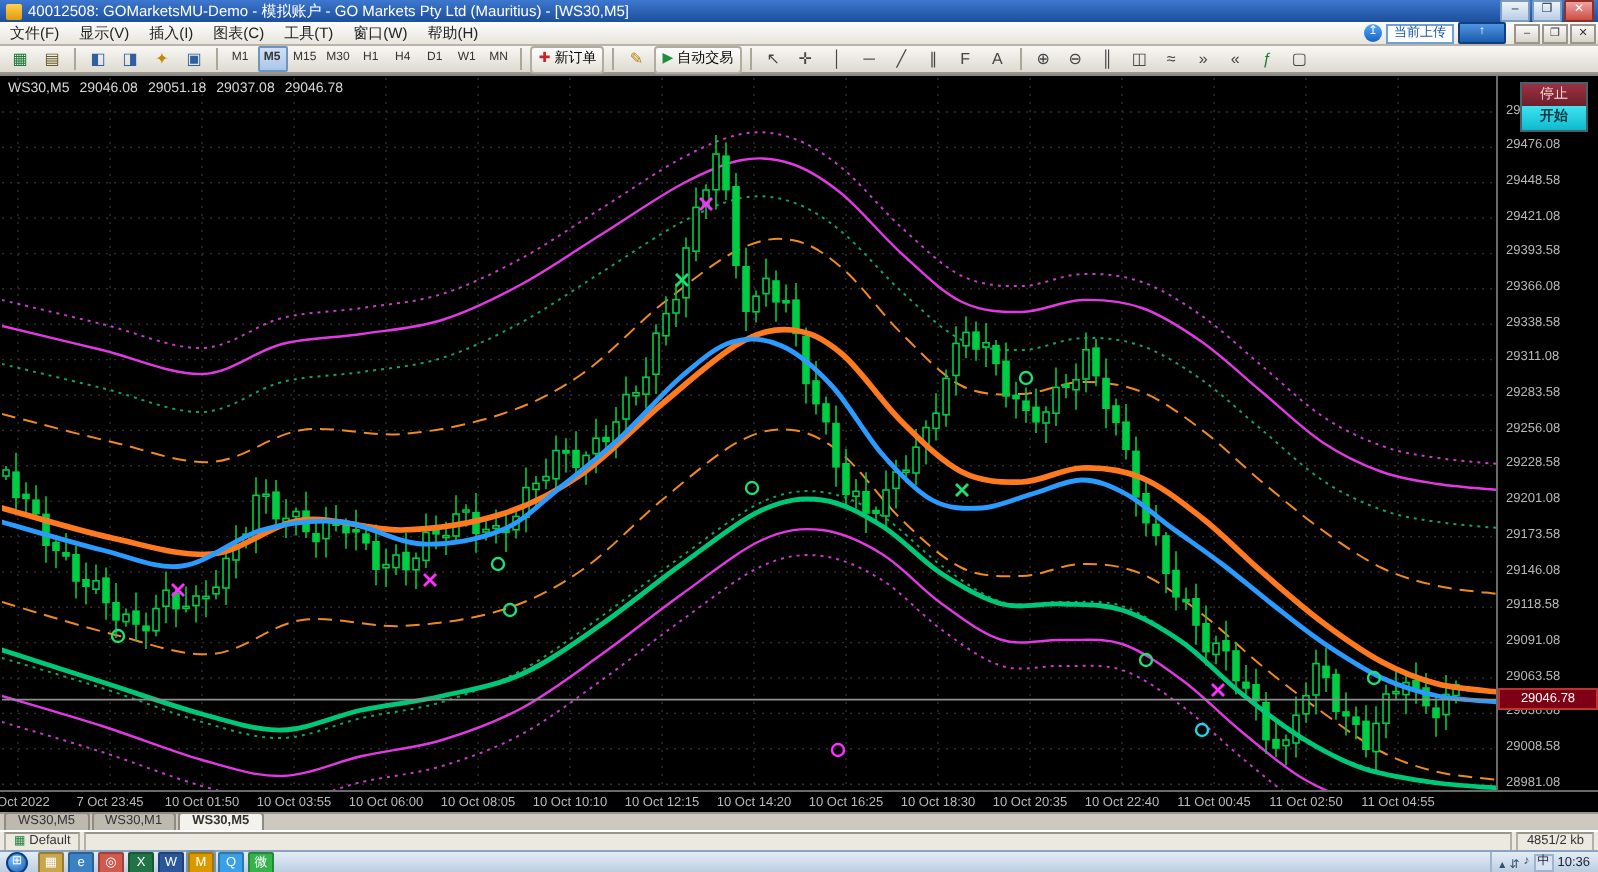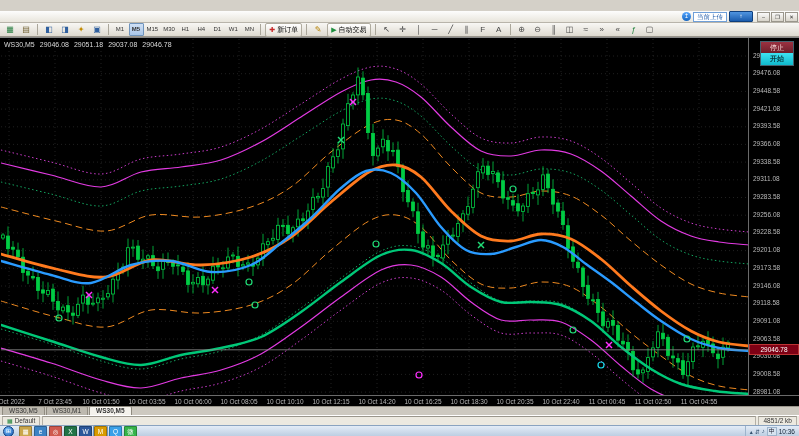--- a/index.html
+++ b/index.html
@@ -82,22 +82,40 @@
   .tray{display:flex;align-items:center;gap:2px;border-left:1px solid #9db4cc;padding:0 4px;height:11px;}
   .tray-ico{font-size:6px;color:#33506e;}
   .lang-box{font-size:6px;color:#223;border:1px solid #9db4cc;background:#d7e3f0;line-height:7px;padding:0 1px;}
   .clock{font-size:6.5px;color:#123;line-height:11px;}
 </style>
 </head>
 <body>
 
 <div class="screen">
 
+  <div class="titlebar">
+    <span class="app-ico"></span>
+    <span class="title-text">40012508: GOMarketsMU-Demo - 模拟账户 - GO Markets Pty Ltd (Mauritius) - [WS30,M5]</span>
+    <span class="win-btns" id="win-btns">
+        <span class="win-btn">–</span>
+        <span class="win-btn">❐</span>
+        <span class="win-btn close">✕</span>
+      </span>
+  </div>
 
   <div class="menubar">
+    <span id="menu-items" style="display:flex">
+        <span class="menu-item">文件(F)</span>
+        <span class="menu-item">显示(V)</span>
+        <span class="menu-item">插入(I)</span>
+        <span class="menu-item">图表(C)</span>
+        <span class="menu-item">工具(T)</span>
+        <span class="menu-item">窗口(W)</span>
+        <span class="menu-item">帮助(H)</span>
+      </span>
     <span class="menu-spacer"></span>
     <span class="plug-ico">↥</span>
     <span class="plug-label">当前上传</span>
     <span class="plug-btn"><span>↑</span></span>
     <span id="child-controls" style="display:flex">
         <span class="child-btn">–</span>
         <span class="child-btn">❐</span>
         <span class="child-btn">✕</span>
       </span>
   </div>

